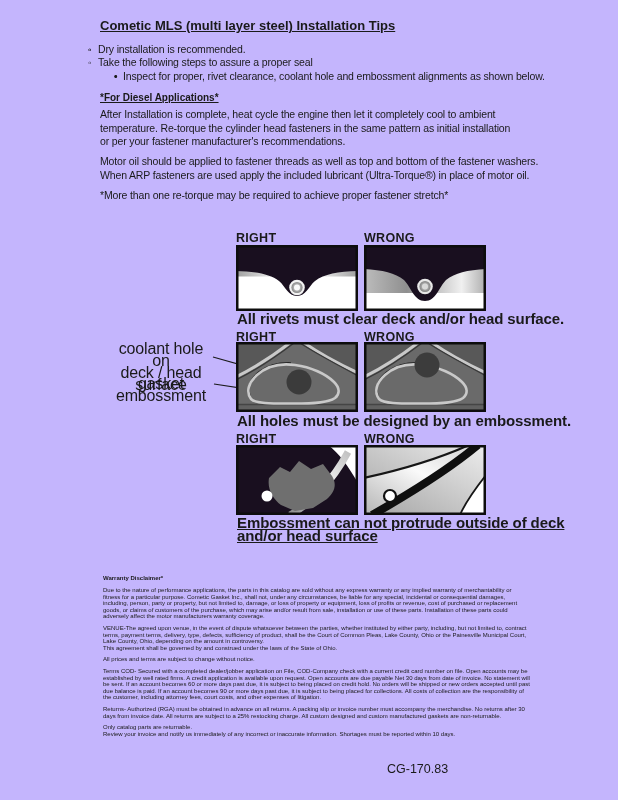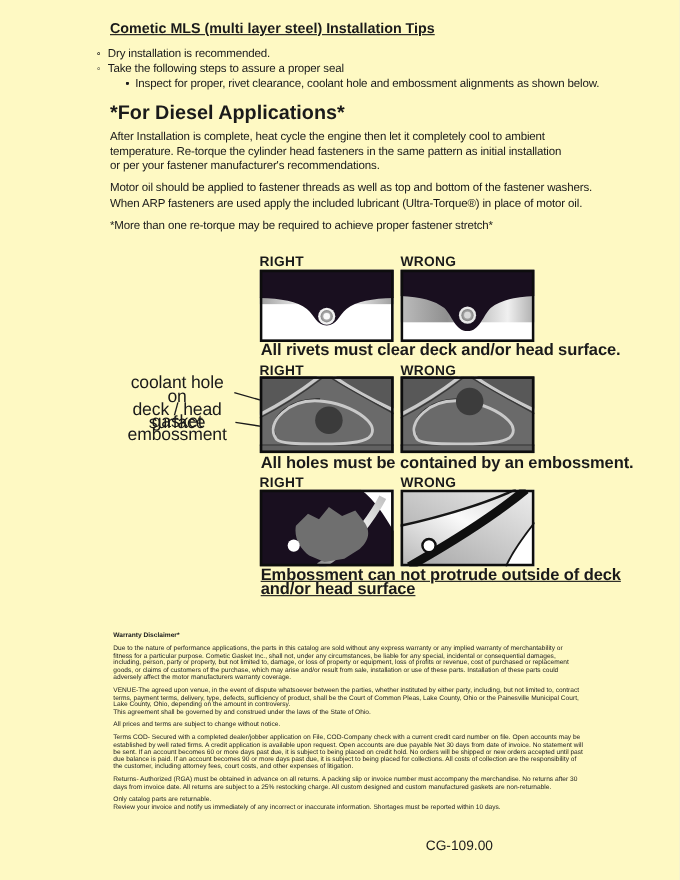--- a/index.html
+++ b/index.html
@@ -1,29 +1,29 @@
 <!DOCTYPE html>
 <html><head>
 <meta charset="utf-8">
 <style>
   html,body{margin:0;padding:0;background:#e8e8e8;}
   .page{
-    position:relative;width:618px;height:800px;background:#fef9c3;
+    position:relative;width:618px;height:800px;background:#c4b5fd;
     font-family:"Liberation Sans",sans-serif;color:#1a1a1a;overflow:hidden;
     margin:0 auto;letter-spacing:-0.15px;
   }
   .content{position:absolute;left:86px;top:18px;width:470px;}
   .title{font-size:13px;font-weight:700;text-decoration:underline;margin:0 0 10px 14px;letter-spacing:0;}
   ul.tips,ul.subtips{list-style:none;margin:0;padding:0;}
   ul.tips{margin-left:2px;}
   ul.subtips{margin-left:27px;}
   ul.tips li,ul.subtips li{font-size:10.5px;line-height:13.4px;white-space:nowrap;position:relative;padding-left:10px;}
   .b-circ{position:absolute;left:0;top:0;font-size:10px;}
   .b-dot{position:absolute;left:1px;top:0;font-size:10px;}
-  .diesel-h{font-size:18px;font-weight:700;margin:9px 0 5px 14px;letter-spacing:0;}
+  .diesel-h{font-size:10px;font-weight:700;margin:9px 0 5px 14px;letter-spacing:0;text-decoration:underline;}
   .para{font-size:10.5px;line-height:13.4px;margin:0 0 7px 14px;white-space:pre-line;width:470px;}
   .note{margin-top:0;}
   
   .fig-label{position:absolute;width:122px;text-align:left;font-size:12.5px;font-weight:700;letter-spacing:0.3px;}
   .fig-caption{position:absolute;left:237px;font-size:15px;font-weight:700;letter-spacing:-0.1px;white-space:pre-line;line-height:12.5px;}
   .panel{position:absolute;display:block;}
   .callout{position:absolute;font-size:16px;line-height:12px;text-align:center;white-space:pre-line;}
   .leader{position:absolute;left:210px;top:345px;pointer-events:none;}
   
   .legal{position:absolute;left:103px;top:575px;width:427px;}
@@ -150,21 +150,21 @@
       <path d="M122,0 H67 C81,10 103,22 122,31 Z" fill="#585858"></path>
       <path d="M67,0 C81,10 103,22 122,31" stroke="#c9c9c9" stroke-width="3" fill="none"></path>
       <path d="M64,1 C79,11 104,24 122,34" stroke="#383838" stroke-width="1.2" fill="none"></path>
     </g>
     <path d="M14,54 C11,45 14,37 23,30 C32,23.5 43,20.5 55,21" fill="none" stroke="#262626" stroke-width="1.7"></path>
     <path d="M15,57 C10,50 12,41 21,33 C31,24 45,21 59,23 C75,25 90,32 98,40 C104,46 104,52 99,56 C92,61 76,61.5 58,61.5 C38,61.5 20,62 15,57 Z" fill="none" stroke="#c9c9c9" stroke-width="2.6"></path>
     <circle cx="63" cy="23" r="12.5" fill="#3c3c3c"></circle>
     <rect x="1.25" y="1.25" width="119.5" height="67.5" fill="none" stroke="#0d0d0d" stroke-width="2.5"></rect>
   </svg>
 
-  <div class="fig-caption" style="top:415px;">All holes must be contained by an embossment.</div>
+  <div class="fig-caption" style="top:415px;">All holes must be designed by an embossment.</div>
 
   <div class="fig-label" style="left:236px;top:432px;">RIGHT</div>
   <div class="fig-label" style="left:364px;top:432px;">WRONG</div>
 
   <svg class="panel" style="left:236px;top:445px;" width="122" height="70" viewBox="0 0 122 70">
     <defs>
       <linearGradient id="d3rb" x1="0" y1="1" x2="1" y2="0">
         <stop offset="0" stop-color="#8a8a8a"></stop>
           <stop offset="0.6" stop-color="#f0f0f0"></stop>
           <stop offset="1" stop-color="#c2c2c2"></stop>
@@ -208,15 +208,15 @@
     <p>Due to the nature of performance applications, the parts in this catalog are sold without any express warranty or any implied warranty of merchantability or fitness for a particular purpose. Cometic Gasket Inc., shall not, under any circumstances, be liable for any special, incidental or consequential damages, including, person, party or property, but not limited to, damage, or loss of property or equipment, loss of profits or revenue, cost of purchased or replacement goods, or claims of customers of the purchase, which may arise and/or result from sale, installation or use of these parts. Installation of these parts could adversely affect the motor manufacturers warranty coverage.</p>
     <p>VENUE-The agreed upon venue, in the event of dispute whatsoever between the parties, whether instituted by either party, including, but not limited to, contract terms, payment terms, delivery, type, defects, sufficiency of product, shall be the Court of Common Pleas, Lake County, Ohio or the Painesville Municipal Court, Lake County, Ohio, depending on the amount in controversy.
 This agreement shall be governed by and construed under the laws of the State of Ohio.</p>
     <p>All prices and terms are subject to change without notice.</p>
     <p>Terms COD- Secured with a completed dealer/jobber application on File, COD-Company check with a current credit card number on file. Open accounts may be established by well rated firms. A credit application is available upon request. Open accounts are due payable Net 30 days from date of invoice. No statement will be sent. If an account becomes 60 or more days past due, it is subject to being placed on credit hold. No orders will be shipped or new orders accepted until past due balance is paid. If an account becomes 90 or more days past due, it is subject to being placed for collections. All costs of collection are the responsibility of the customer, including attorney fees, court costs, and other expenses of litigation.</p>
     <p>Returns- Authorized (RGA) must be obtained in advance on all returns. A packing slip or invoice number must accompany the merchandise. No returns after 30 days from invoice date. All returns are subject to a 25% restocking charge. All custom designed and custom manufactured gaskets are non-returnable.</p>
     <p>Only catalog parts are returnable.
 Review your invoice and notify us immediately of any incorrect or inaccurate information. Shortages must be reported within 10 days.</p>
   </div>
 
-  <div class="code">CG-109.00</div>
+  <div class="code">CG-170.83</div>
 
 </div>
 
 </body></html>

